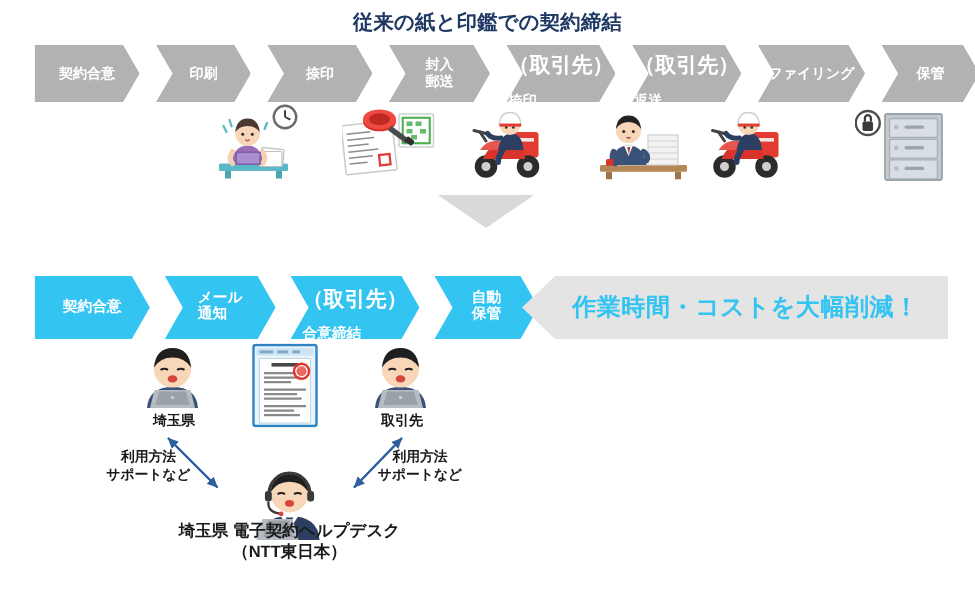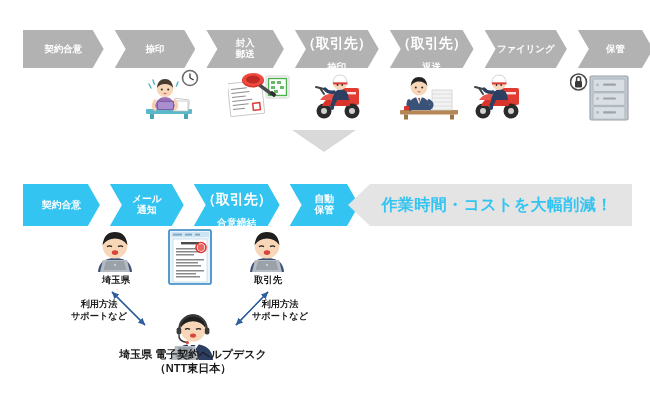--- a/index.html
+++ b/index.html
@@ -30,21 +30,21 @@
     align-items: stretch;
   }
   #row-top { left: 3px;  top: 30px;  width: 641px; height: 38px; }
   #row-mid { left: 3px;  top: 184px; width: 346px; height: 42px; }
 
   .chev {
     position: relative;
     display: flex; align-items: center; justify-content: center;
     color: #ffffff;
     font-weight: bold;
-    text-align: center;
+    text-align: left;
     line-height: 1.12;
     white-space: pre-line;
     margin-left: 20px;
   }
   
   #row-top .chev {
     background: #b2b2b2;
     font-size: 9.4px;
     margin-right: -9px;
     clip-path: polygon(0 0, calc(100% - 11px) 0, 100% 50%, calc(100% - 11px) 100%, 0 100%, 11px 50%);
@@ -122,24 +122,28 @@
   #cap-help   { left: 118px; top: 348px; width: 150px; font-size: 11px; }
 
   
   #connectors { position: absolute; left: 0; top: 0; width: 650px; height: 406px; pointer-events: none; }
 </style>
 </head>
 <body>
 
 <div id="page">
 
+  <div class="heading" id="title-top">従来の紙と印鑑での契約締結</div>
 
   <div class="chev-row" id="row-top">
     <div class="chev" style="flex:1.02">
       <span>契約合意</span>
+    </div>
+    <div class="chev" style="flex:0.92">
+      <span>印刷</span>
     </div>
     <div class="chev" style="flex:1.02">
       <span>捺印</span>
     </div>
     <div class="chev" style="flex:0.98">
       <span>封入
 郵送</span>
     </div>
     <div class="chev" style="flex:1.06">
       <div>

